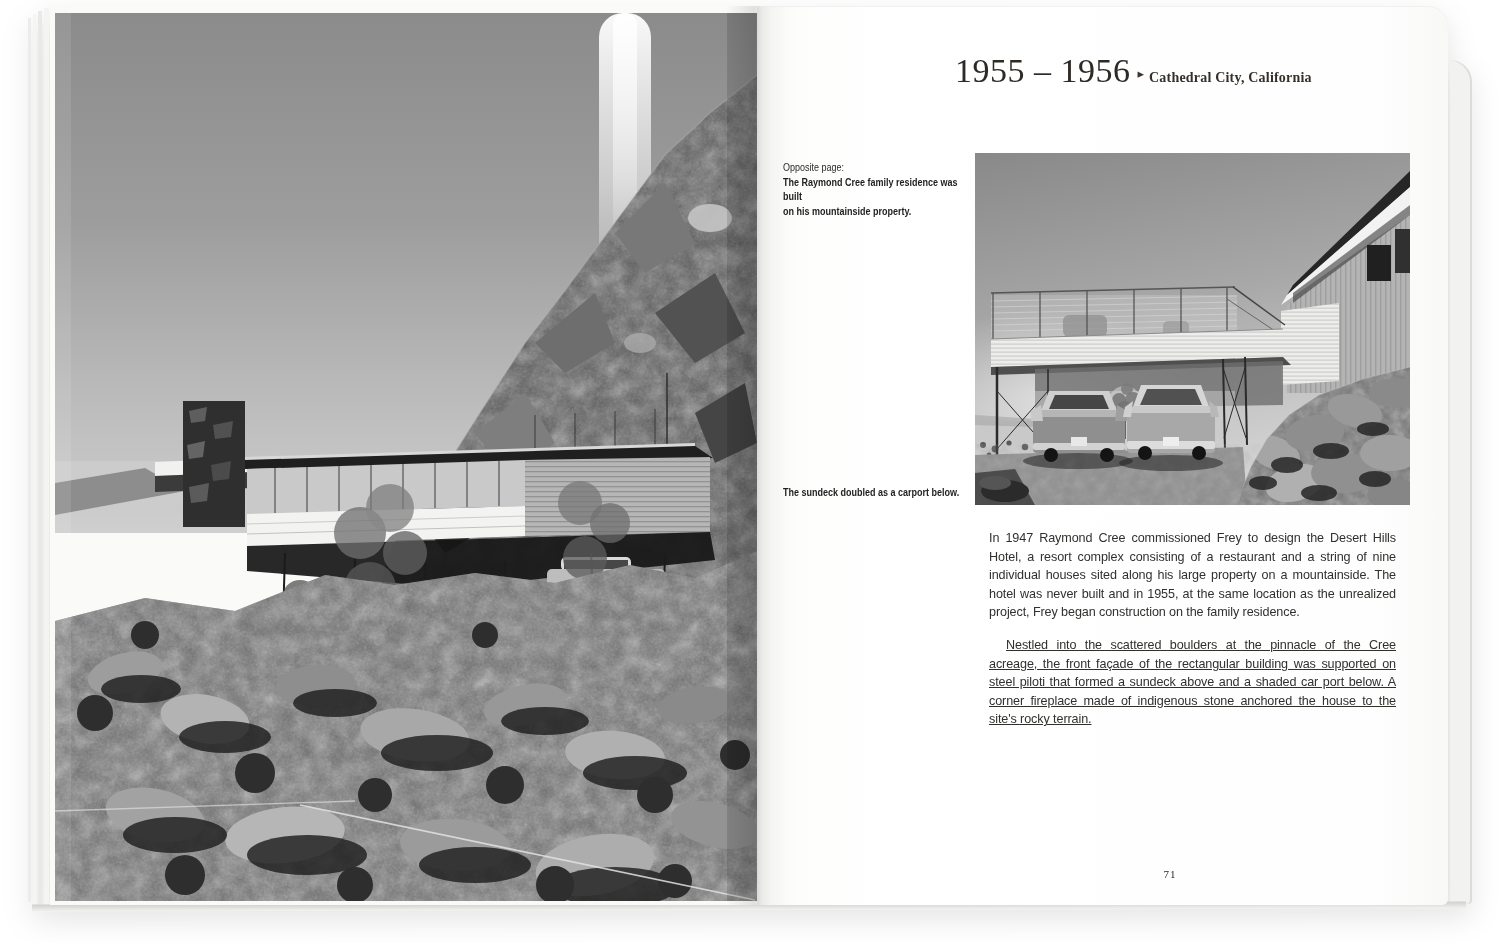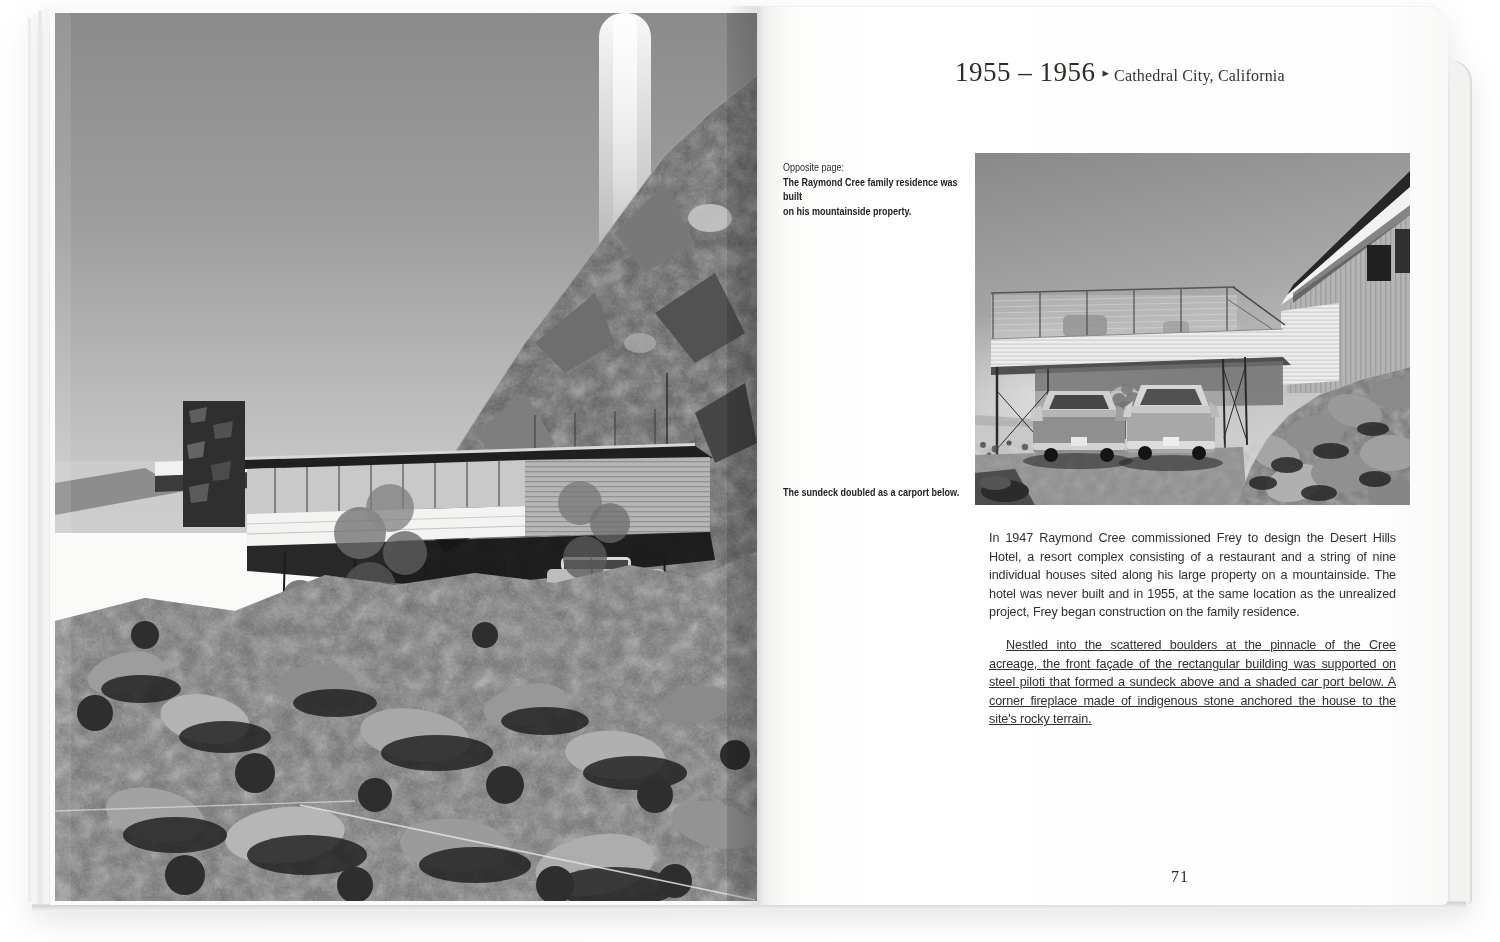--- a/index.html
+++ b/index.html
@@ -25,42 +25,42 @@
       background:linear-gradient(90deg,#ebebe9 0px,#f7f7f6 14px,#fdfdfc 40px,#ffffff 120px,#fefefe 620px,#f8f8f7 691px);
       border-radius:2px 20px 6px 0;box-shadow:inset 0 1px 0 #f1f1ef;}
 
   .photo-left{position:absolute;left:5px;top:7px;width:702px;height:888px;display:block;}
   .gutter-shade{position:absolute;left:700px;top:2px;width:62px;height:899px;pointer-events:none;
       background:linear-gradient(90deg,rgba(0,0,0,0) 0%,rgba(0,0,0,0.10) 46%,rgba(0,0,0,0.02) 58%,rgba(0,0,0,0) 100%);}
 
   
   .title-block{position:absolute;left:198px;top:46px;display:flex;align-items:baseline;
       font-family:"Liberation Serif", serif;color:#2e2a25;white-space:nowrap;}
-  .title-years{font-size:27px;letter-spacing:0.5px;}
+  .title-years{font-size:34px;letter-spacing:0.5px;}
   .title-arrow{font-size:13px;margin:0 5px 0 7px;position:relative;top:-4px;color:#3a362f;}
   .name-col{display:flex;flex-direction:column;align-items:center;}
   .title-name{font-size:27px;letter-spacing:0.2px;}
-  .title-loc{font-size:16px;font-weight:400;letter-spacing:0.2px;margin-top:15px;color:#363029;}
+  .title-loc{font-size:14px;font-weight:700;letter-spacing:0.2px;margin-top:15px;color:#363029;}
 
   .cap{position:absolute;left:26px;width:205px;font-size:10px;line-height:14.5px;
       color:#1e1e1e;transform:scaleX(0.9);transform-origin:left top;}
   .cap-opposite{top:155px;}
   .cap-lead{font-weight:400;color:#2a2a2a;}
   .cap-bold{font-weight:700;}
   .cap-sundeck{top:480px;font-weight:700;}
 
   .photo-right{position:absolute;left:218px;top:147px;width:435px;height:352px;display:block;}
 
   .bodycopy{position:absolute;left:218px;top:509px;width:435px;color:#31302d;
       font-size:12.6px;line-height:18.6px;text-align:justify;letter-spacing:-0.1px;}
   .bodycopy p{margin:14px;}
   .bodycopy p + p{text-indent:17px;text-decoration:underline;}
 
-  .pagenum{position:absolute;left:402px;top:862px;width:42px;text-align:center;
-      font-family:"Liberation Serif", serif;font-size:16px;color:#2c2a27;letter-spacing:1px;}
+  .pagenum{position:absolute;left:392px;top:862px;width:42px;text-align:center;
+      font-family:"Liberation Serif", serif;font-size:11px;color:#2c2a27;letter-spacing:1px;}
 </style>
 </head>
 <body>
 
 <div class="book">
   <div class="edge edge-l1"></div>
   <div class="edge edge-l2"></div>
   <div class="edge edge-l3"></div>
   <div class="edge edge-l4"></div>
   <div class="edge edge-r1"></div>

